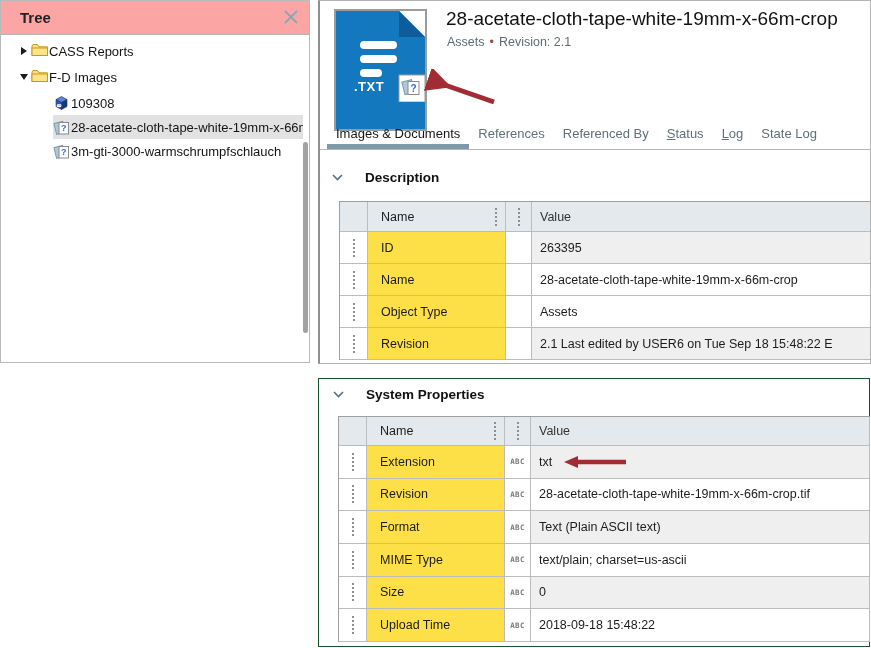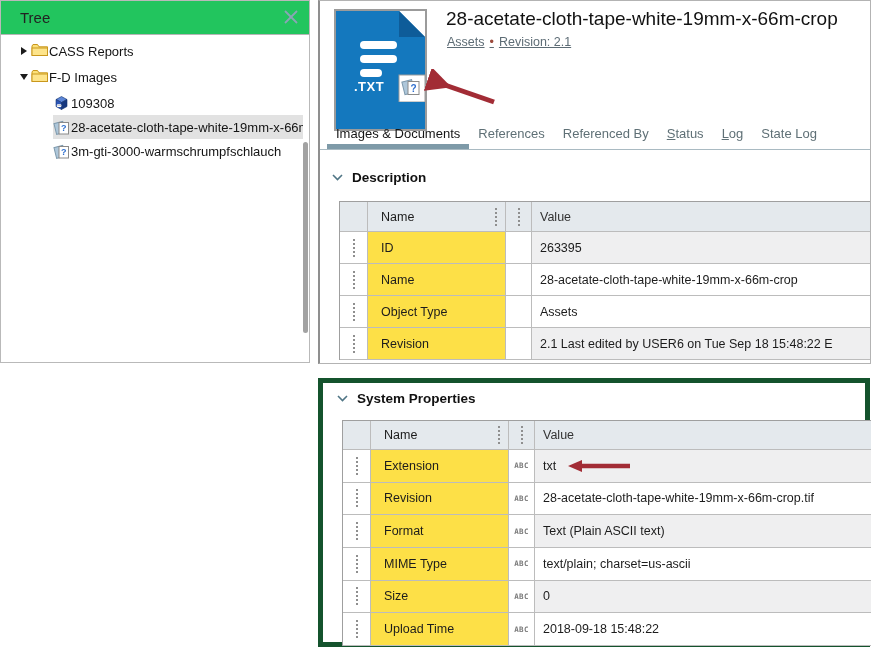--- a/index.html
+++ b/index.html
@@ -2,47 +2,47 @@
 <html><head>
 <meta charset="utf-8">
 <style>
   html,body{margin:0;padding:0;background:#fff;}
   #stage{position:relative;width:871px;height:648px;background:#fff;
          font-family:"Liberation Sans",sans-serif;overflow:hidden;}
   .panel{position:absolute;background:#fff;box-sizing:border-box;}
 
   
   #treePanel{left:0;top:0;width:310px;height:363px;border:1px solid #b9b9b9;}
-  #treeTitlebar{position:relative;height:33px;background:#22c55e;border-bottom:1px solid #b5b5b5;
-      display:flex;align-items:center;}
+  #treeTitlebar{position:relative;height:33px;background:#fca5a5;border-bottom:1px solid #b5b5b5;
+      display:flex;align-items:center;font-weight:bold;}
   #treeTitlebar .t{margin-left:19px;font-size:15px;color:#222;}
   #treeClose{position:absolute;right:10px;top:8px;width:16px;height:16px;cursor:pointer;}
   #treeItems{position:absolute;left:0;top:34px;right:0;bottom:0;overflow:hidden;}
   .titem{position:absolute;height:24px;display:flex;align-items:center;font-size:13px;color:#141414;}
   .titem.sel{background:#e2e2e2;}
   .titem .tlabel{white-space:nowrap;overflow:hidden;margin-left:0;}
   .twisty{width:14px;display:inline-flex;justify-content:center;flex:none;}
   .twisty.collapsed i{width:0;height:0;border-left:6px solid #1c1c1c;border-top:4px solid transparent;border-bottom:4px solid transparent;}
   .twisty.expanded i{width:0;height:0;border-top:6px solid #1c1c1c;border-left:4px solid transparent;border-right:4px solid transparent;}
   .ticon{width:18px;height:16px;flex:none;display:inline-flex;}
   #treeScroll{position:absolute;left:302px;top:141px;width:5px;height:191px;background:#a2a2a2;border-radius:3px;}
 
   
   #mainPanel{left:318px;top:0;width:553px;height:364px;border:1px solid #b3b3b3;border-left:2px solid #8f8f8f;overflow:hidden;}
   #bigIcon{position:absolute;left:14px;top:8px;width:93px;height:122px;border:2px solid #9b9b9b;box-sizing:border-box;background:#1478be;}
   #assetTitle{position:absolute;left:126px;top:7px;font-size:19px;color:#121212;white-space:nowrap;}
-  #assetSub{position:absolute;left:127px;top:34px;font-size:12.5px;color:#5d6c75;white-space:nowrap;text-decoration:underline;}
+  #assetSub{position:absolute;left:127px;top:34px;font-size:12.5px;color:#5d6c75;white-space:nowrap;}
   #assetSub .sep{color:#9c4a3c;margin:0 5px;}
   .annArrow{position:absolute;pointer-events:none;}
   #tabs{position:absolute;left:0;right:0;top:117px;height:31px;display:flex;align-items:stretch;
         padding-left:7px;border-bottom:1px solid #a9bac2;box-sizing:content-box;}
   .tab{padding:0 9px;display:inline-flex;align-items:center;font-size:13px;color:#5f7076;position:relative;cursor:pointer;white-space:nowrap;}
   .tab.active{color:#151515;}
   .tab.active::after{content:"";position:absolute;left:0;right:0;bottom:0;height:5px;background:#7e9aa8;}
-  .sect{position:absolute;display:flex;align-items:center;gap:9px;font-weight:bold;font-size:13.5px;color:#111;}
+  .sect{position:absolute;display:flex;align-items:center;gap:22px;font-weight:bold;font-size:13.5px;color:#111;}
   .chev{display:inline-flex;}
 
   
   .ptable{position:absolute;display:grid;grid-template-columns:28px 138px 26px 1fr;
           border-top:1px solid #9f9f9f;border-left:1px solid #9f9f9f;background:#fff;}
   #descTable{left:19px;top:200px;width:545px;height:158px;grid-template-rows:30px repeat(4,1fr);}
   #sysTable{left:19px;top:37px;width:531px;height:225px;grid-template-rows:29px repeat(6,1fr);}
   .c{border-right:1px solid #bcbcbc;border-bottom:1px solid #bcbcbc;display:flex;align-items:center;
      overflow:hidden;white-space:nowrap;font-size:12.5px;color:#1c1c1c;background:#fff;box-sizing:border-box;}
   .ch{background:#e4e9ed;color:#333;}
@@ -51,21 +51,21 @@
   .chandle{justify-content:center;}
   .cv{padding-left:8px;}
   .cv.shade{background:#efeff0;}
   .vdots{width:4px;height:20px;flex:none;
      background-image:radial-gradient(circle at 2px 2px,#8f8f8f 1.1px,transparent 1.5px);
      background-size:4px 4px;background-repeat:repeat-y;}
   .abc{font-size:7.5px;font-weight:bold;color:#7a7a7a;letter-spacing:.3px;font-family:"DejaVu Sans Mono",monospace;}
   .inlineArrow{margin-left:10px;flex:none;}
 
   
-  #sysPanel{left:318px;top:378px;width:552px;height:269px;border:5px solid #14532d;text-decoration:underline;}
+  #sysPanel{left:318px;top:378px;width:552px;height:269px;border:1px solid #14532d;text-decoration:underline;}
 </style>
 </head>
 <body>
 
 <div id="stage">
 
   <div id="treePanel" class="panel">
     <div id="treeTitlebar">
       <span class="t">Tree</span>
       <span id="treeClose">

